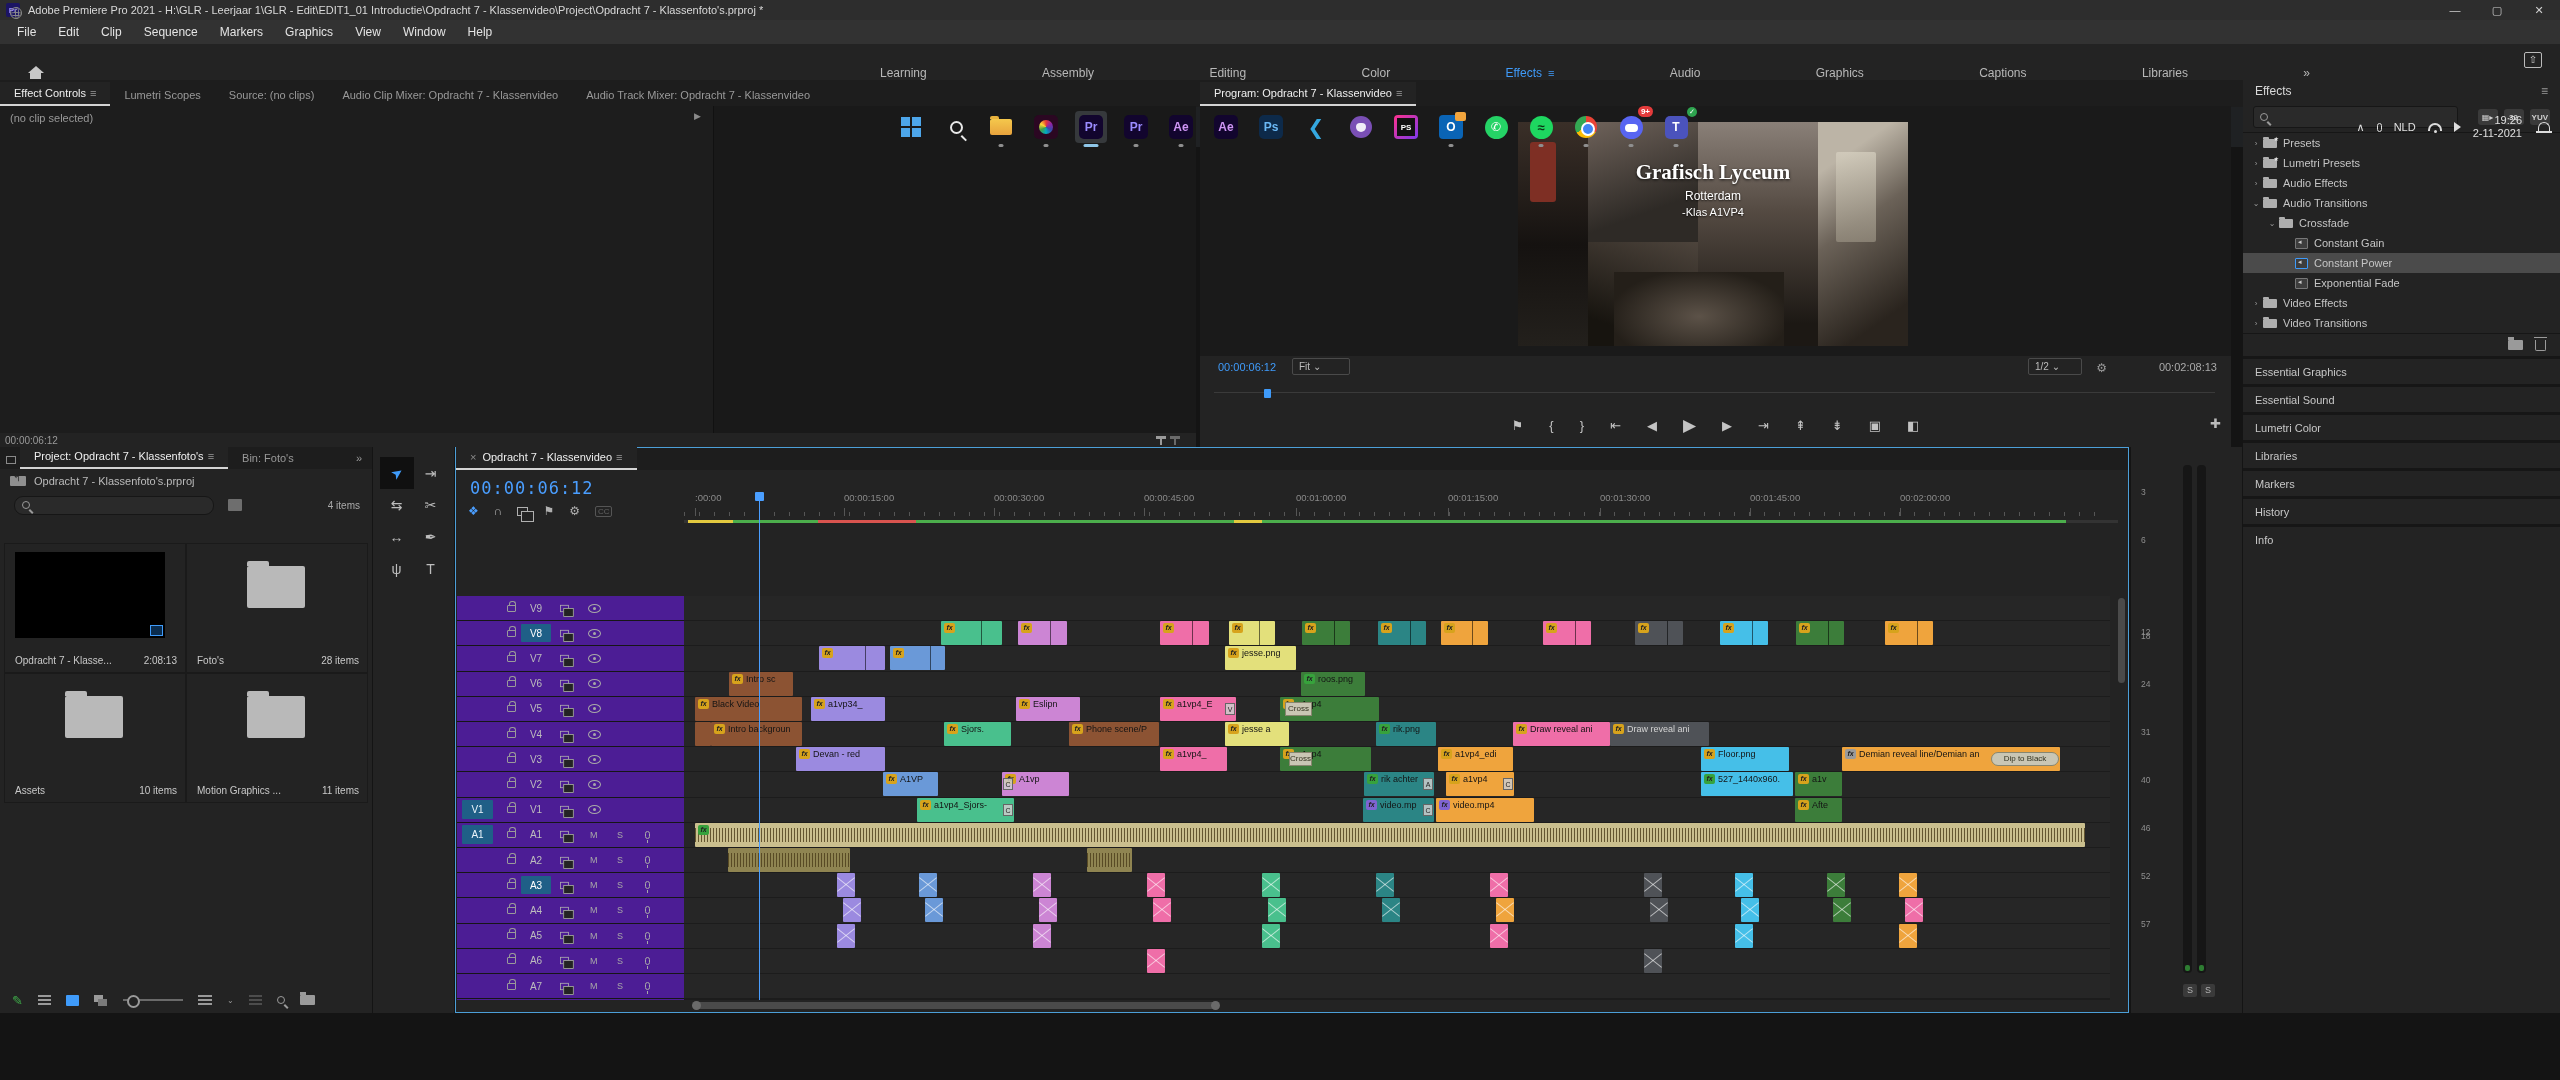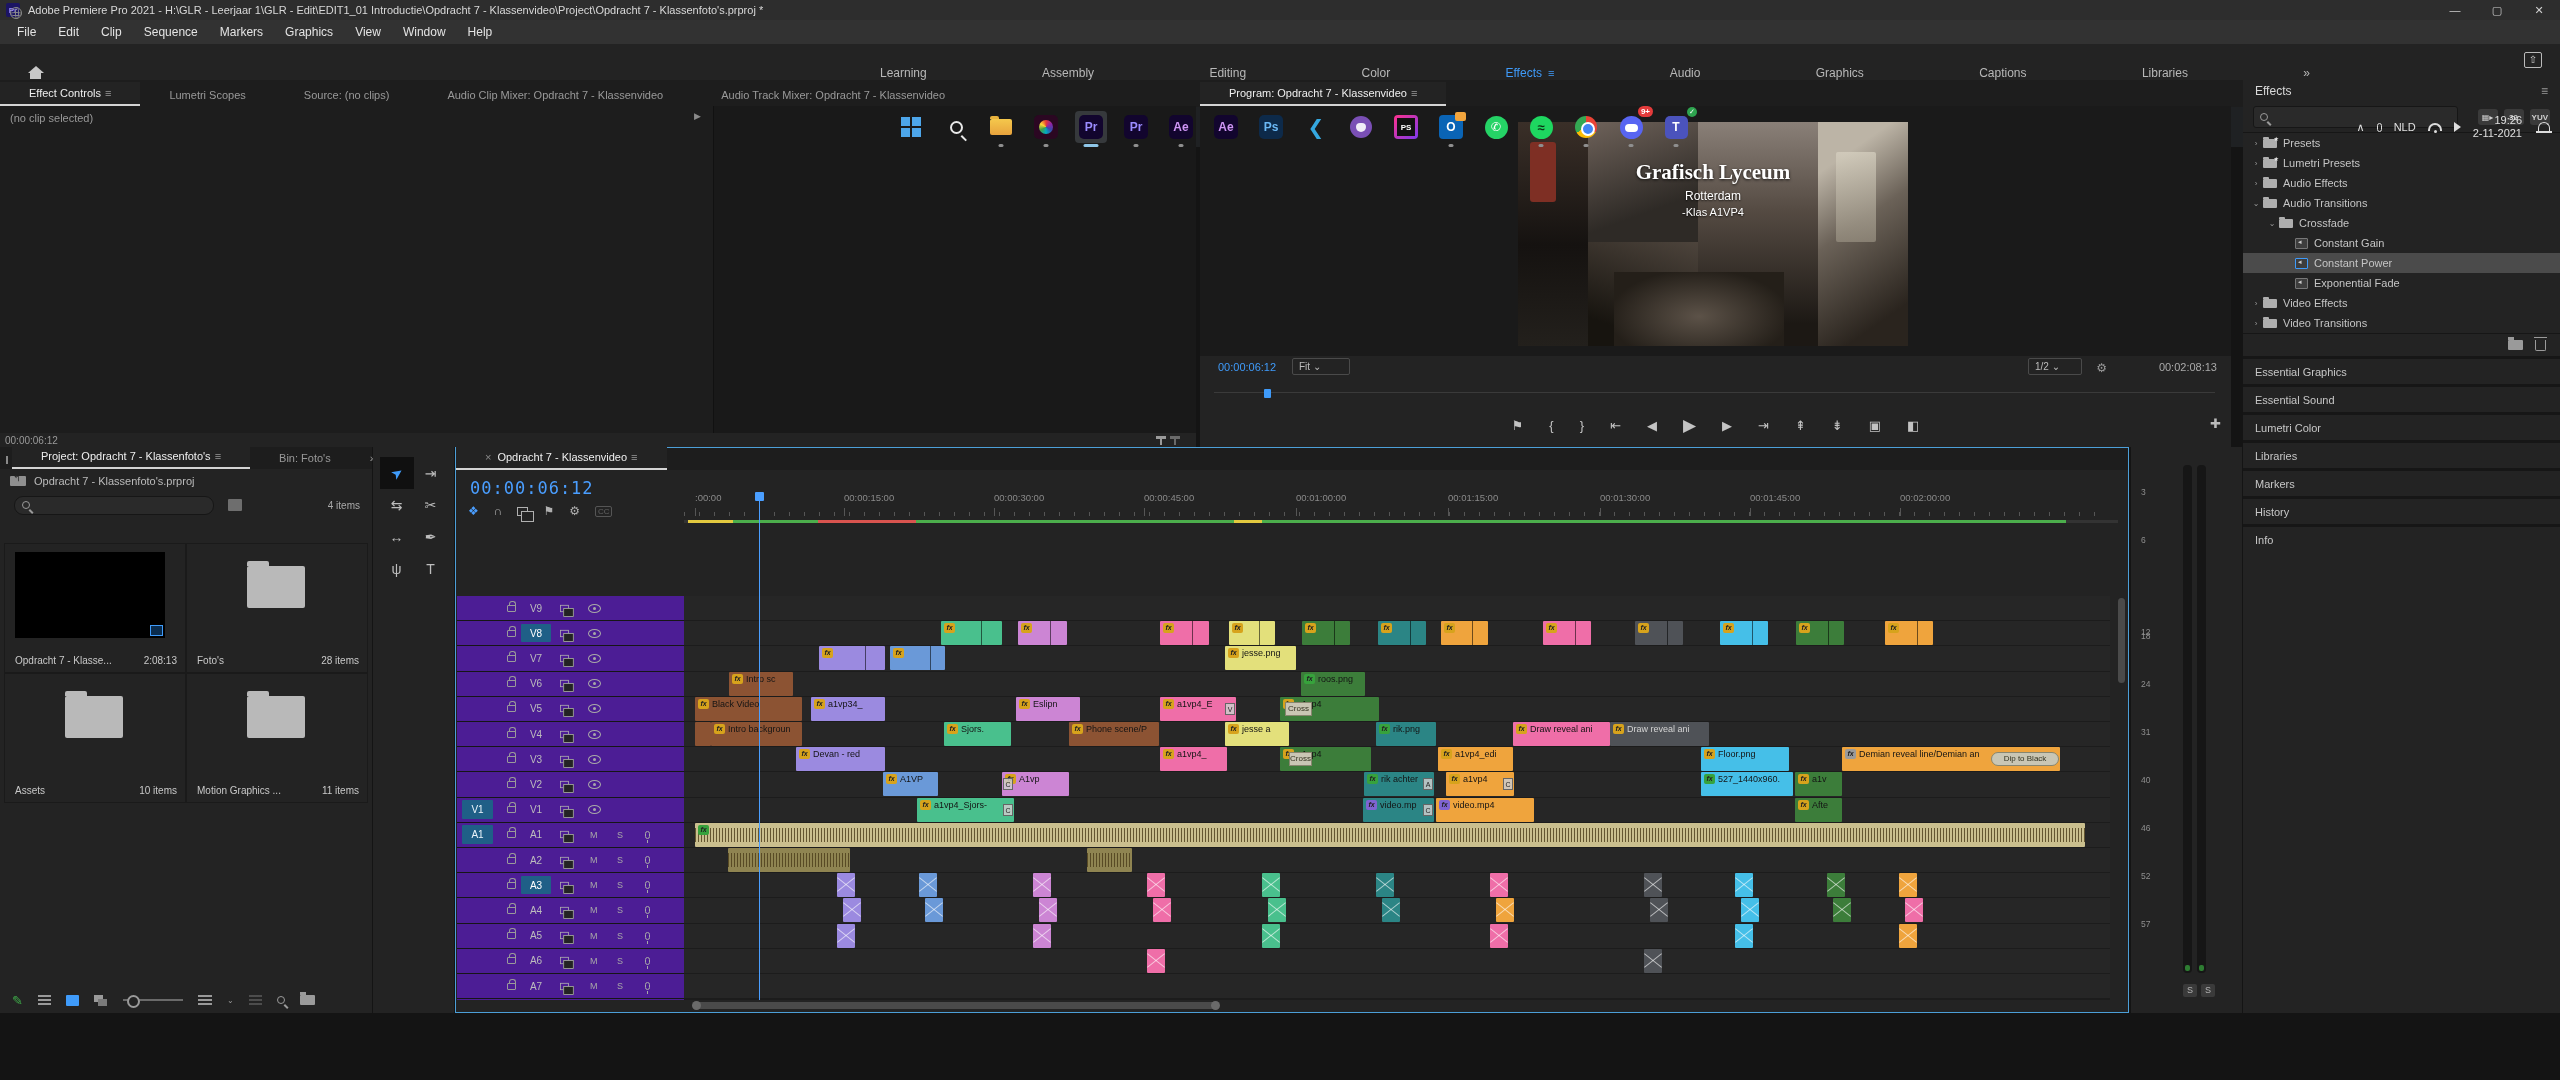--- a/index.html
+++ b/index.html
@@ -18,21 +18,21 @@
   .home-icon:before { content:""; position:absolute; left:2px; top:6px; width:11px; height:7px; background:#c8c8c8; }
   .home-icon:after { content:""; position:absolute; left:0; top:0; border-left:8px solid transparent; border-right:8px solid transparent; border-bottom:7px solid #c8c8c8; }
   #ws-tabs { position:absolute; left:880px; width:1430px; display:flex; justify-content:space-between; align-items:center; }
   .ws-tab { font-size:12px; color:#b8b8b8; }
   .ws-tab.active { color:#3f9bfa; }
   .ws-menu { color:#3f9bfa; font-size:11px; margin-left:6px; }
   #share-btn { position:absolute; right:18px; top:52px; width:18px; height:16px; border:1px solid #bbb; border-radius:2px; color:#ccc; font-size:10px; text-align:center; line-height:14px; }
 
   
   .tabrow { height:26px; background:#1d1d1d; display:flex; align-items:flex-end; font-size:11px; color:#999; }
-  .tab { padding:5px 29px; white-space:nowrap; }
+  .tab { padding:5px 14px; white-space:nowrap; }
   .tab.active { color:#efefef; background:#232323; border-bottom:2px solid #d4d4d4; }
   .hamb { color:#999; margin-left:4px; }
 
   
   #ecp { left:0; top:80px; width:1196px; height:367px; background:#232323; }
   #ecp-body { position:absolute; left:0; top:26px; right:0; bottom:14px; background:#1d1d1d; }
   #ecp-right { position:absolute; left:713px; top:0; bottom:0; right:0; background:#191919; border-left:1px solid #111; }
   #ecp-msg { position:absolute; left:10px; top:6px; font-size:11px; color:#999; }
   #ecp-arrow { position:absolute; left:694px; top:5px; color:#8a8a8a; font-size:9px; }
   #ecp-footer { position:absolute; left:0; bottom:0; height:14px; right:0; background:#232323; font-size:10px; color:#9a9a9a; display:flex; align-items:center; }

